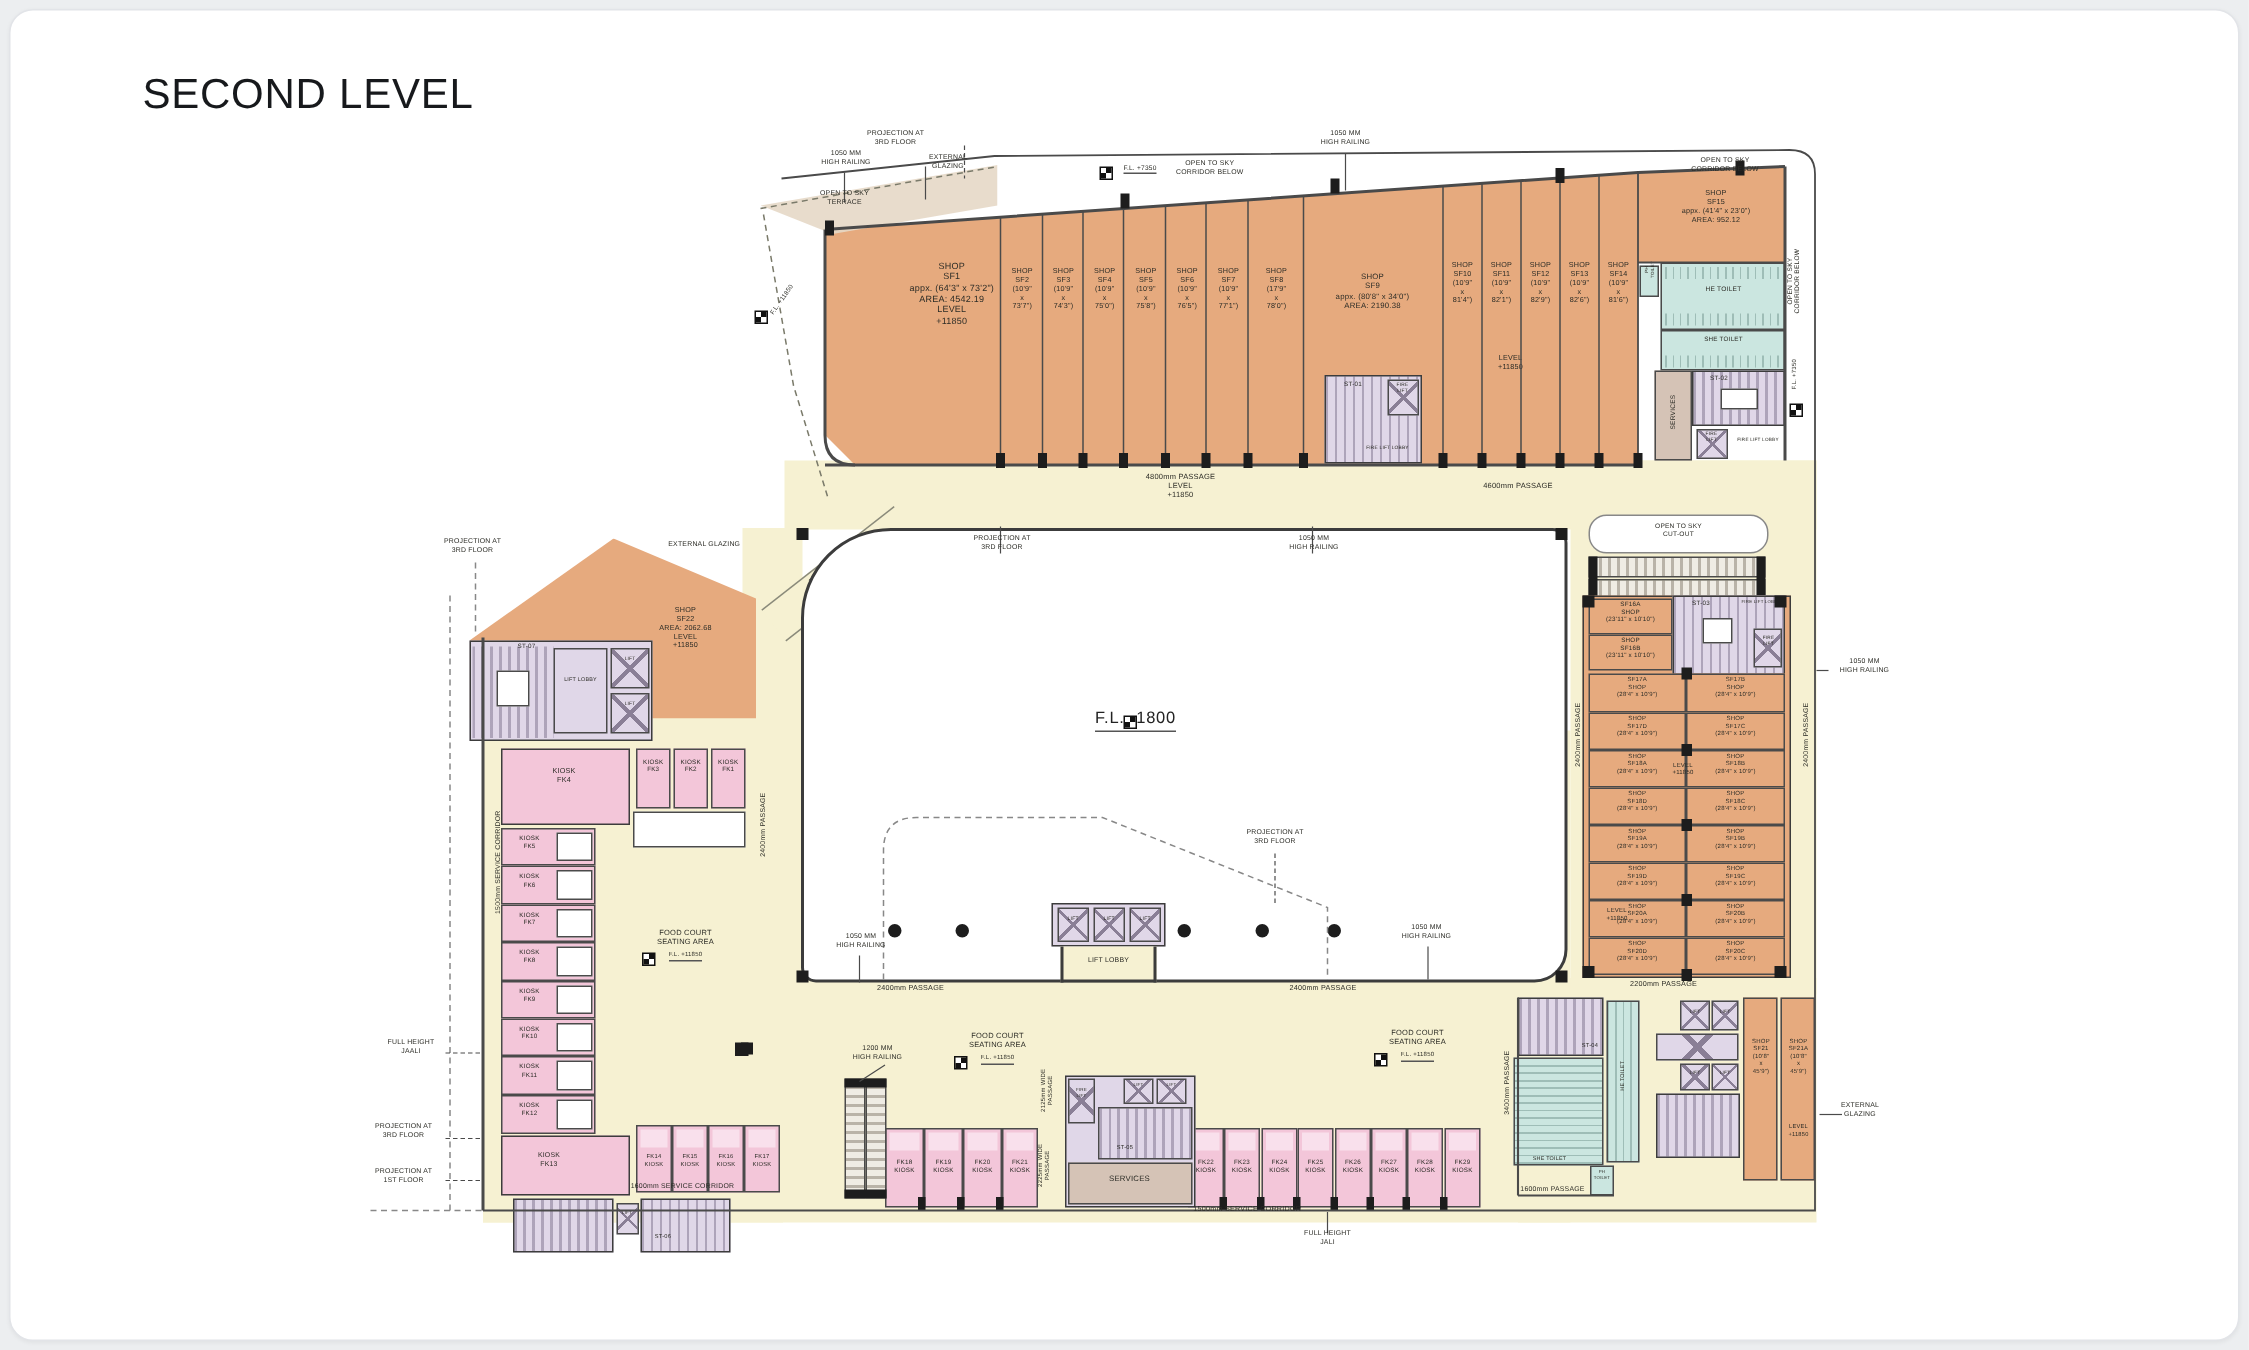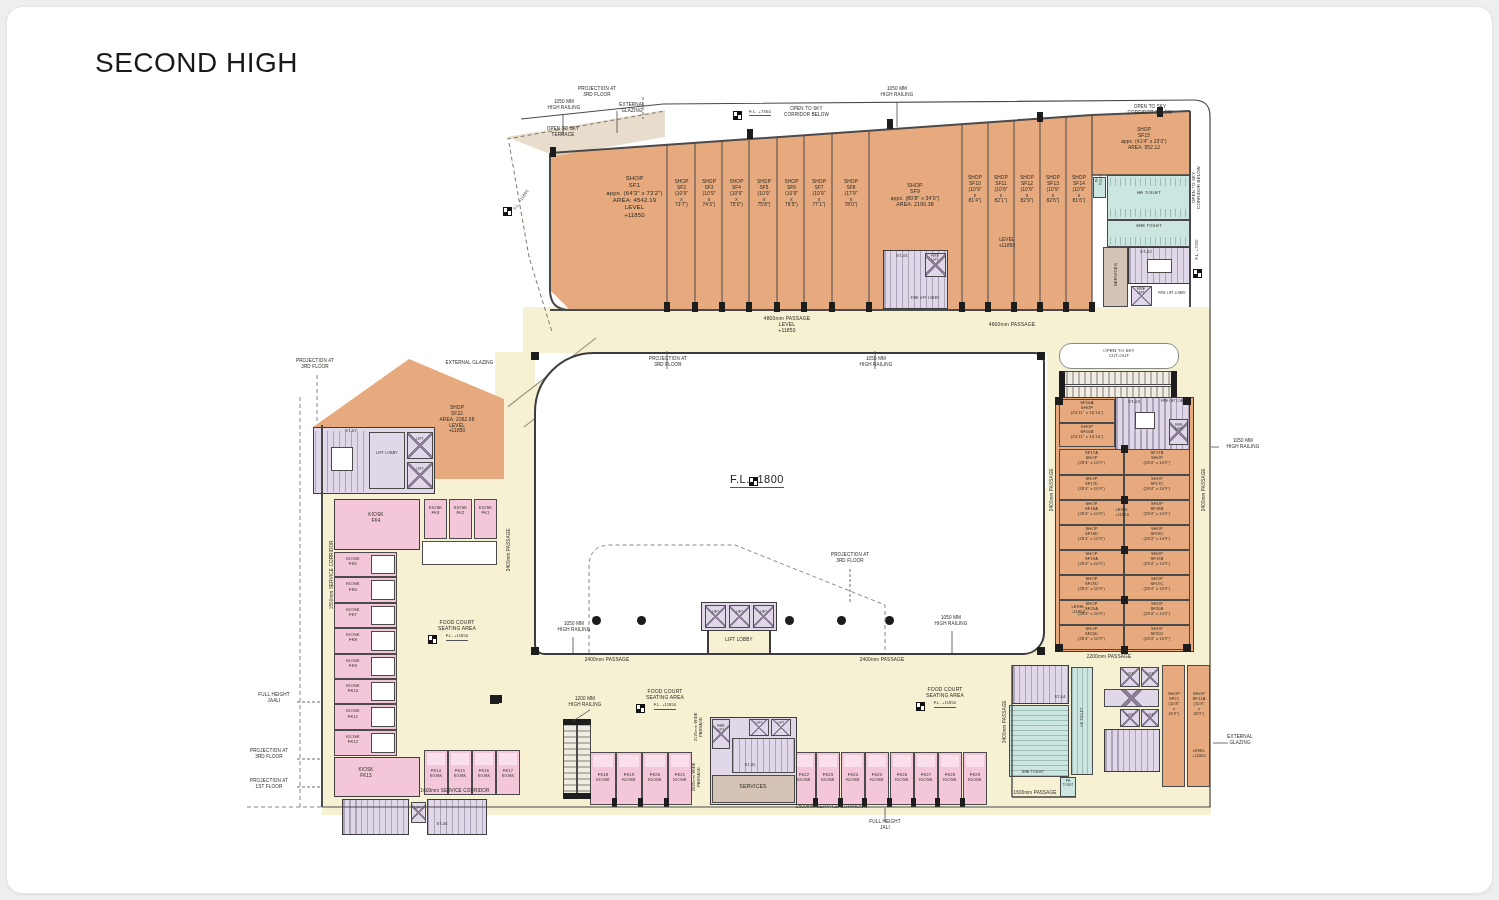--- a/index.html
+++ b/index.html
@@ -28,21 +28,21 @@
   .flag{position:absolute;width:7px;height:7px;border:1px solid #111;
         background:conic-gradient(#111 0 90deg,#fff 90deg 180deg,#111 180deg 270deg,#fff 270deg 360deg);}
   .fl-underline span:last-child{border-bottom:.8px solid #555;padding-bottom:1px;}
   svg.lines{position:absolute;left:0;top:0;pointer-events:none;}
 </style>
 </head>
 <body>
 
 <div id="stage">
   <div id="card">
-    <h1 id="title">SECOND HIGH</h1>
+    <h1 id="title">SECOND LEVEL</h1>
     <div id="plan">
         <div class="abs yellow" style="left: 516px; top: 300px; width: 688px; height: 46px;"></div>
         <div class="abs yellow" style="left: 1040px; top: 300px; width: 164px; height: 356px;"></div>
         <div class="abs yellow" style="left: 315px; top: 418px; width: 200px; height: 390px;"></div>
         <div class="abs yellow" style="left: 315px; top: 480px; width: 725px; height: 328px;"></div>
         <div class="abs yellow" style="left: 488px; top: 345px; width: 40px; height: 312px;"></div>
         <div class="abs yellow" style="left: 1005px; top: 645px; width: 199px; height: 163px;"></div>
         <div class="abs yellow" style="left: 497px; top: 362px; width: 112px; height: 27px; transform: rotate(-38deg); border-top: 1px solid rgb(138, 138, 122); border-bottom: 1px solid rgb(138, 138, 122);">
           <div class="txt" style="left: 0px; top: 2px; width: 112px; font-size: 4.6px;">
             <span>3400mm BRIDGE</span>

